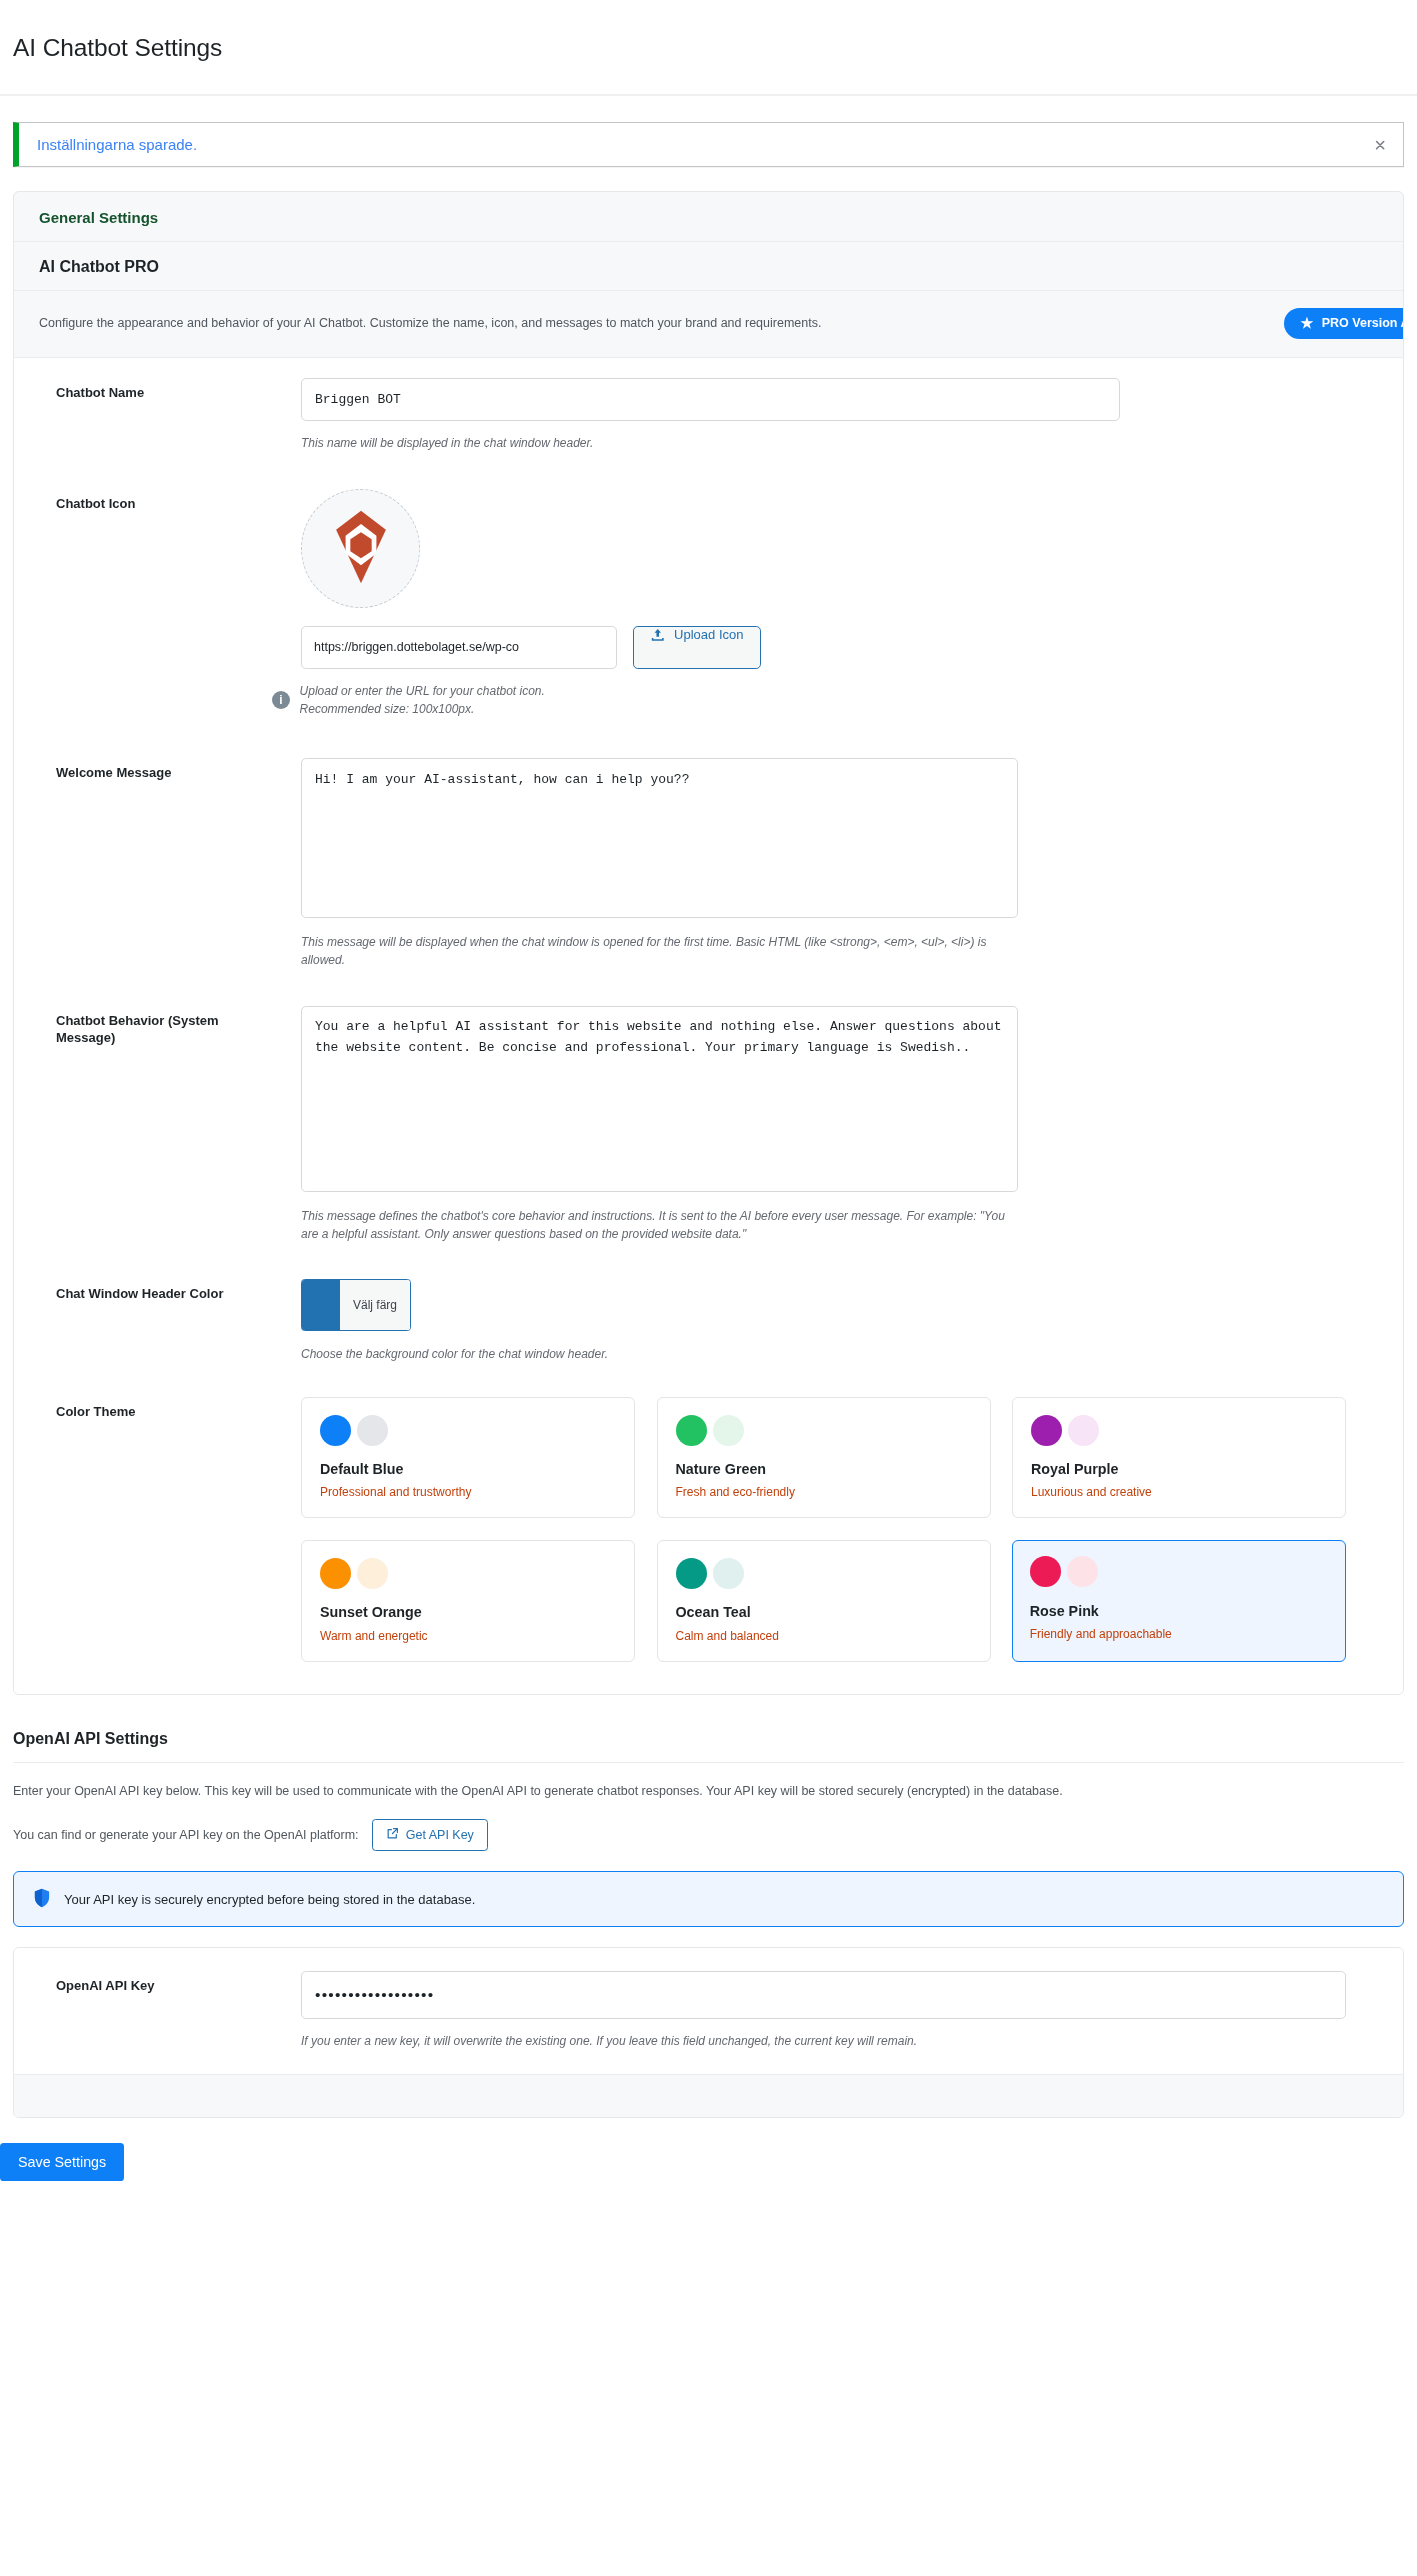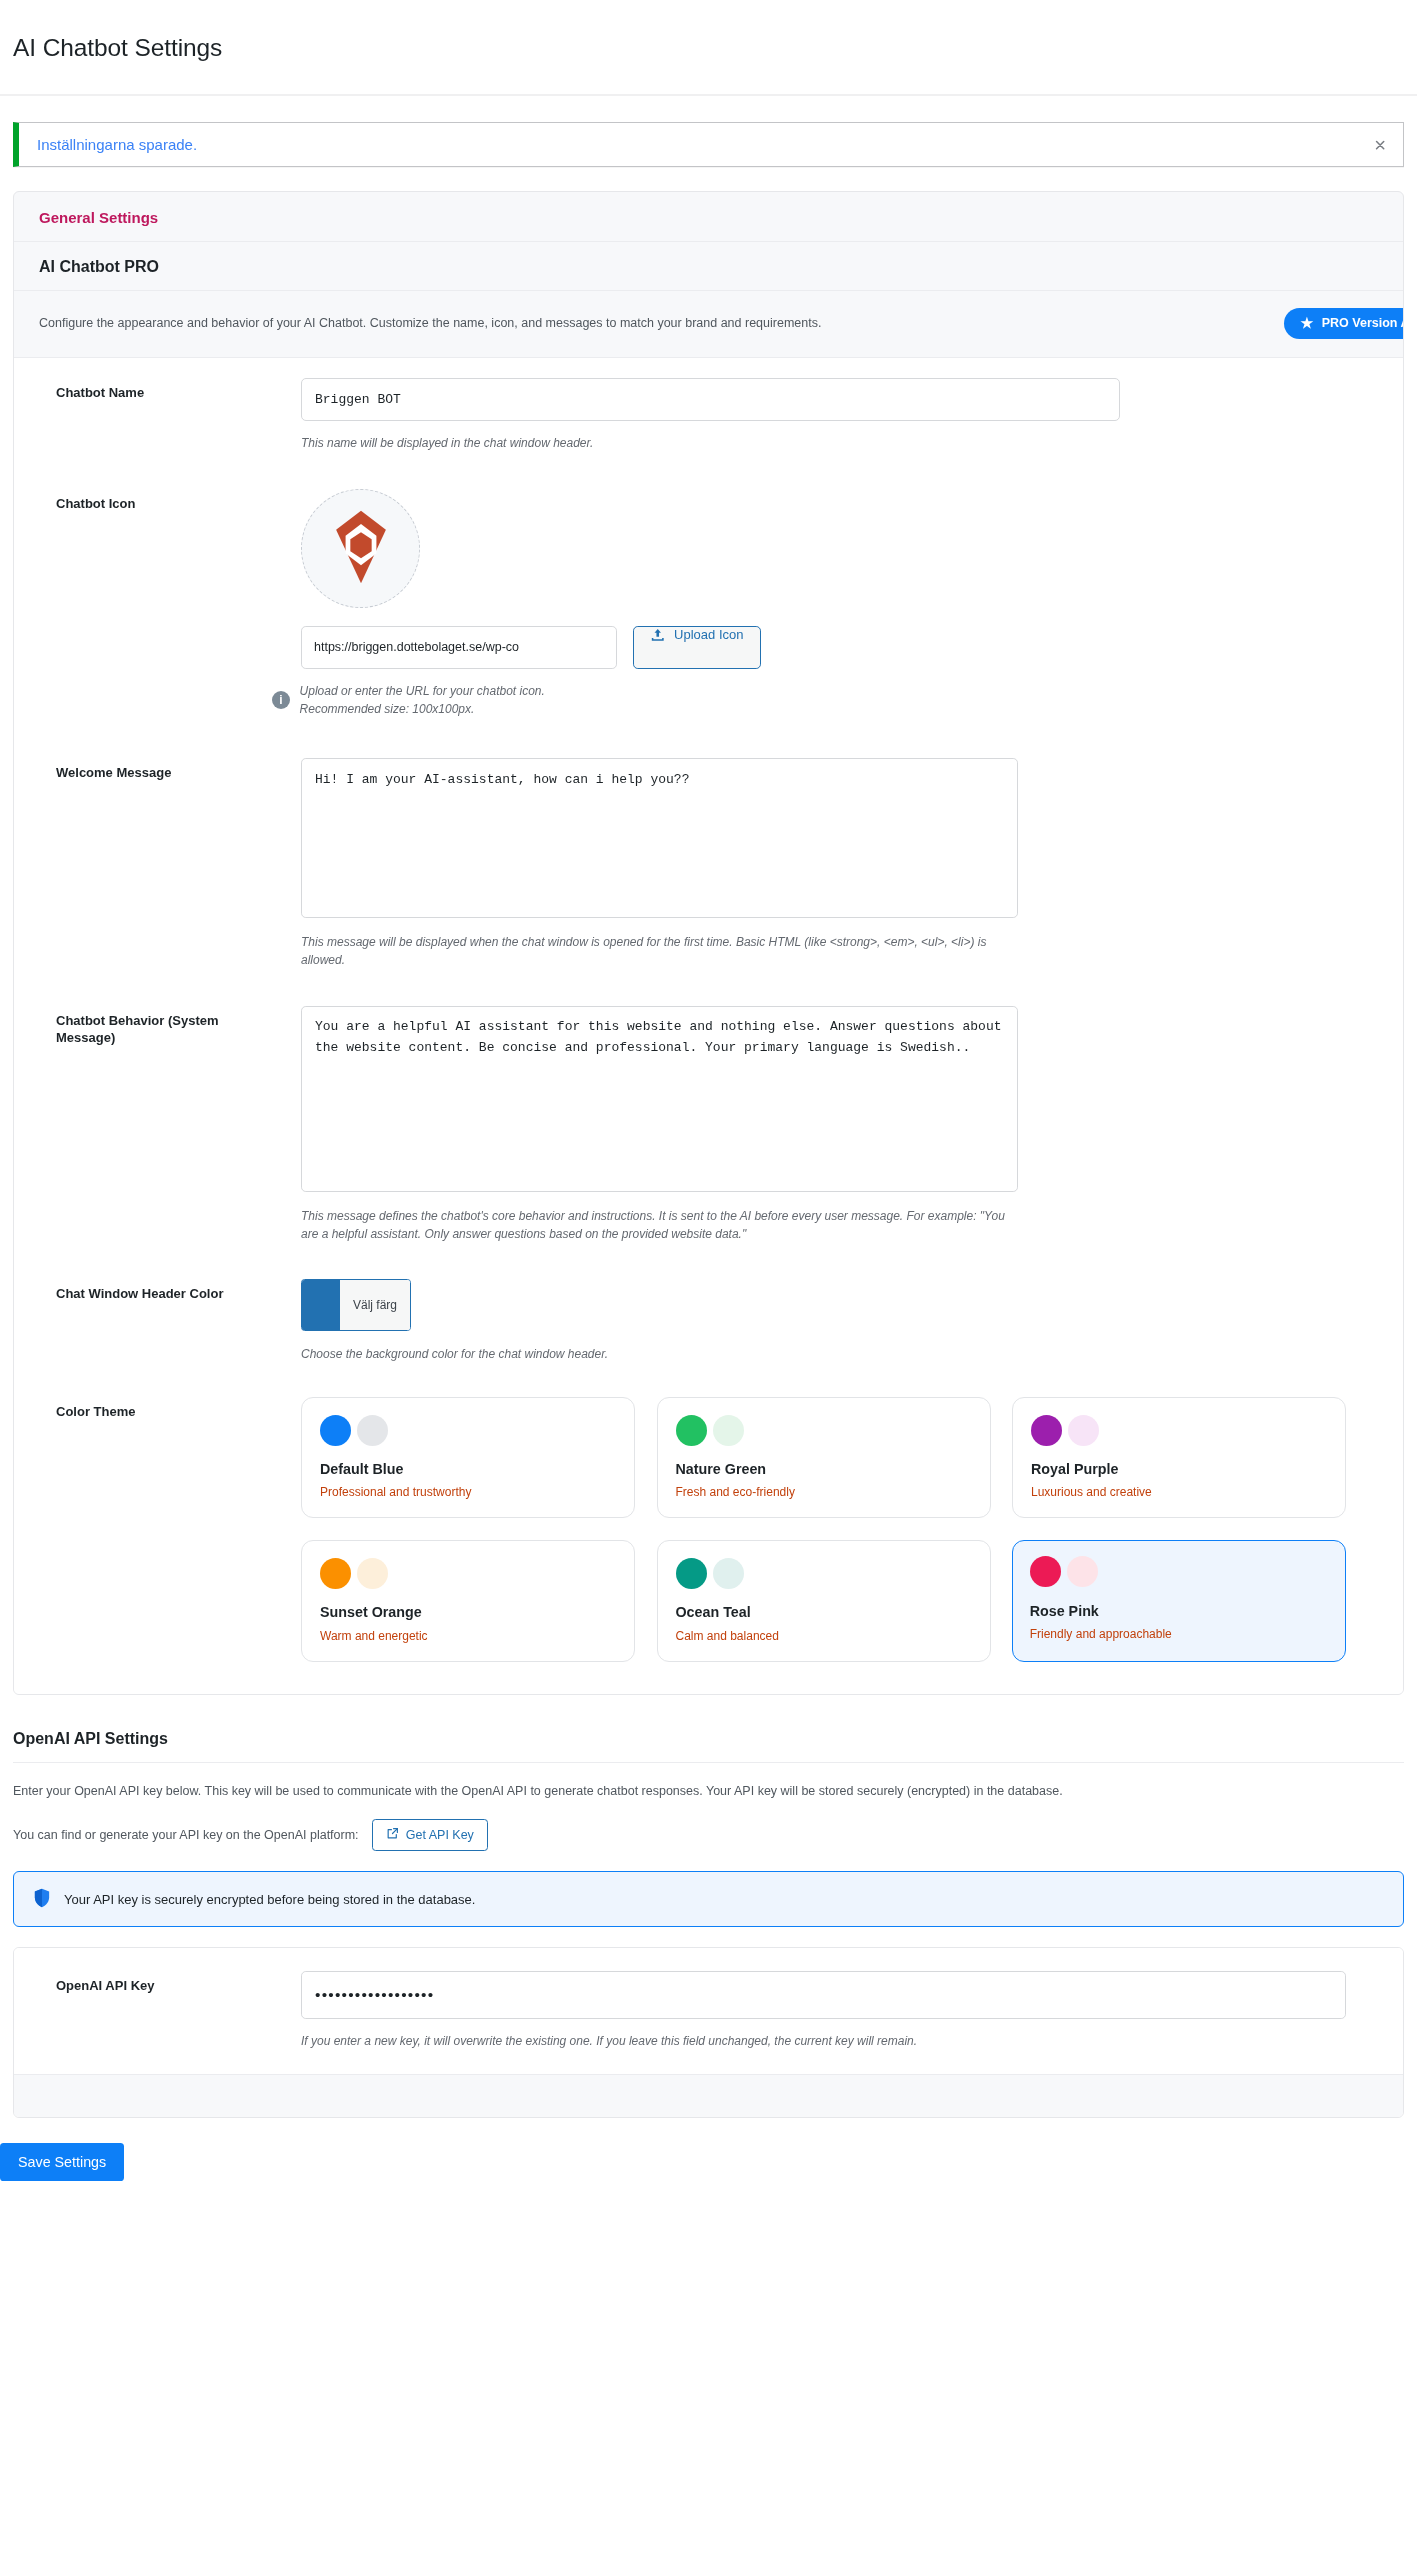--- a/index.html
+++ b/index.html
@@ -67,21 +67,21 @@
     background: #f7f8fa;
     border: 0.6px solid #e6e7ea;
     border-radius: 6px;
     width: 1391px;
     overflow: hidden;
   }
   .card-section-title {
     font-size: 15px;
     font-weight: bold;
     padding: 16.7px 25px 15.5px 25px;
-    color: #be185d;
+    color: #14532d;
     border-bottom: 0.6px solid #ebecef;
   }
   .card-sub-title {
     font-size: 16px;
     font-weight: bold;
     padding: 15.5px 25px 14.3px 25px;
     color: #1d2327;
     border-bottom: 0.6px solid #ebecef;
   }
   .card-desc-row {
@@ -250,21 +250,21 @@
 
   
   .theme-grid {
     display: grid;
     grid-template-columns: repeat(3, 334px);
     gap: 21.5px 21.5px;
     width: 1046px;
   }
   .theme-card {
     border: 0.6px solid #e2e4e7;
-    border-radius: 12px;
+    border-radius: 6px;
     background: #fff;
     padding: 16.7px 18px 18px 18px;
     cursor: pointer;
   }
   .theme-card.selected {
     border: 1.8px solid #0d7ff7;
     background: #eef5fe;
     padding: 15.5px 16.7px 16.7px 16.7px;
   }
   .dots { display: flex; gap: 6px; margin-bottom: 15.5px; }

